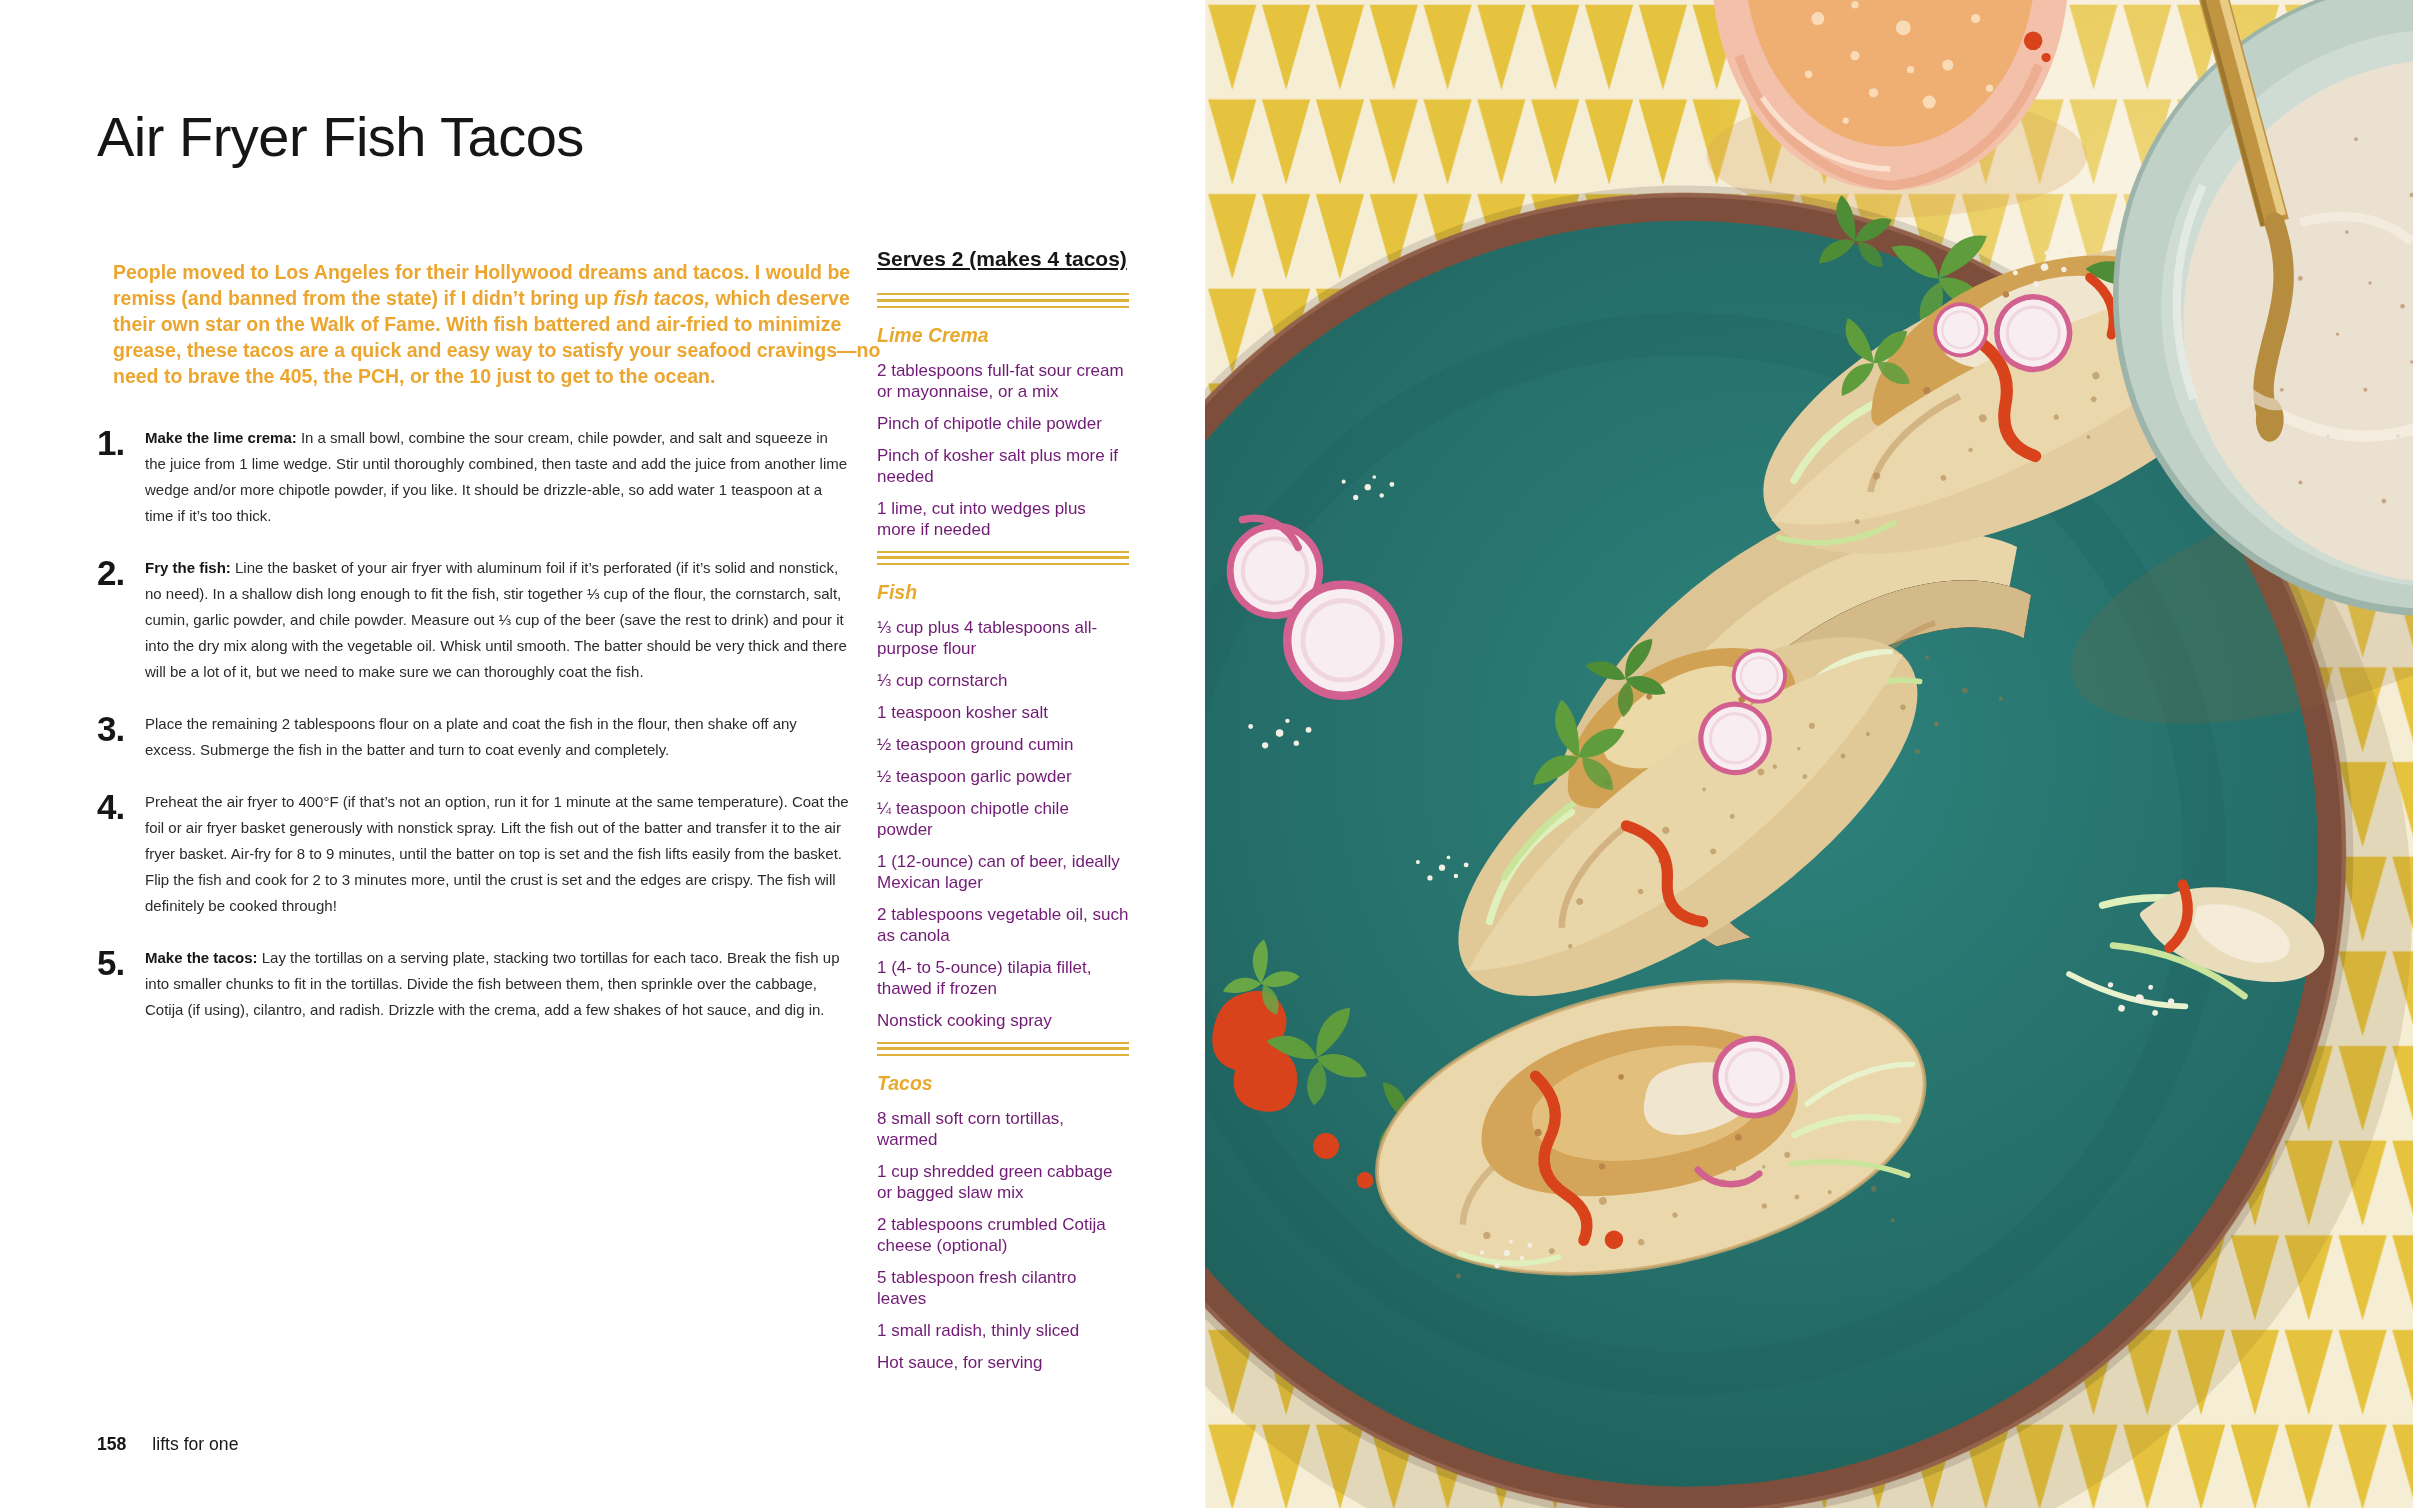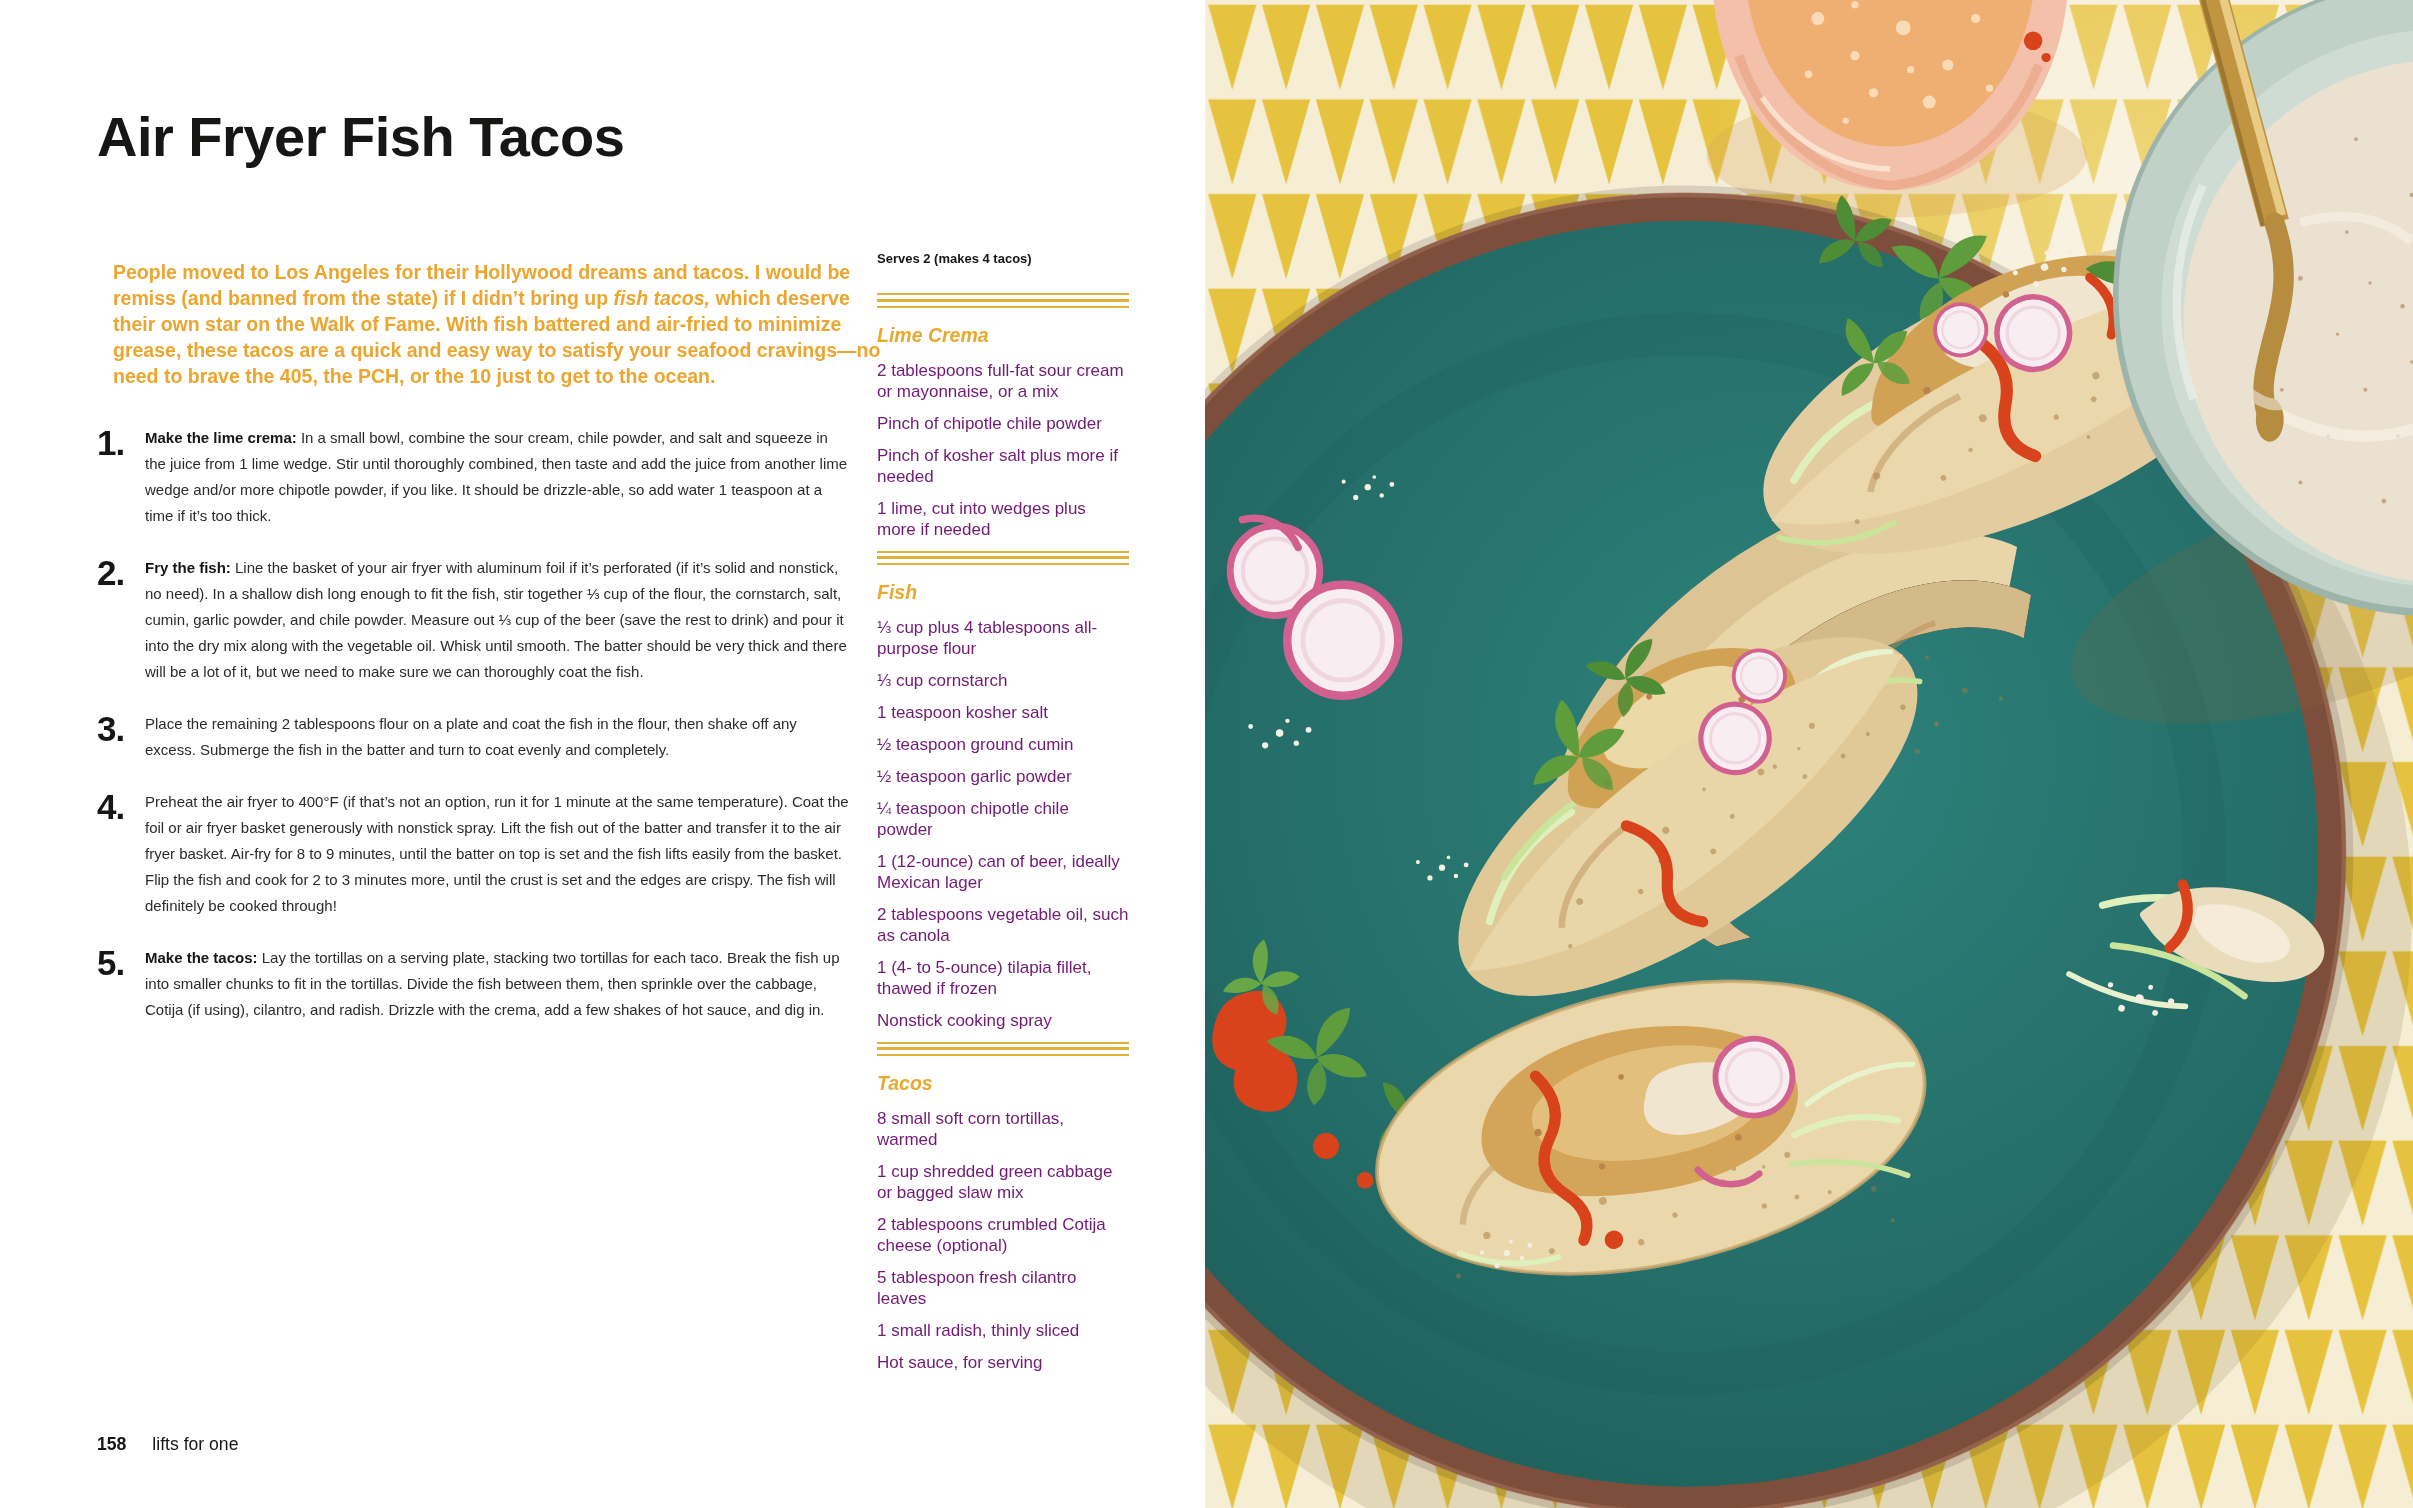--- a/index.html
+++ b/index.html
@@ -2,41 +2,41 @@
 <html style="font-size:15px"><head>
 <meta charset="utf-8">
 <style>
   html,body{margin:0;padding:0;}
   body{
     width:2413px;height:1508px;position:relative;background:#ffffff;
     font-family:"Liberation Sans", sans-serif;color:#1f1f1d;overflow:hidden;
   }
   
   .page-title{
-    position:absolute;left:97px;top:104px;font-size:56px;font-weight:700;
+    position:absolute;left:97px;top:104px;font-size:56px;font-weight:400;
     letter-spacing:-0.5px;color:#161614;margin:0;
   }
   .intro{
     position:absolute;left:97px;top:243px;width:772px;
     font-size:19.5px;line-height:26px;font-weight:700;color:#eca62f;margin:16px;
   }
   .intro .it{font-style:italic;}
   .steps{
     position:absolute;left:97px;top:425px;width:754px;margin:0;padding:0;list-style:none;
   }
   .step{display:flex;margin:0 0 26px 0;}
   .step-num{
     width:48px;flex:0 0 48px;font-size:35px;font-weight:800;line-height:1;
     color:#161614;letter-spacing:-0.9px;
   }
   .step-text{flex:1;font-size:15px;line-height:26px;color:#2b2b29;}
   .step-lead{font-weight:800;color:#161614;}
   
   .sidebar{position:absolute;left:877px;top:249px;width:252px;}
-  .serves{font-size:13px;font-weight:800;line-height:20.4px;white-space:nowrap;margin:0 0 24px 0;color:#161614;}
+  .serves{font-size:21px;font-weight:800;line-height:20.4px;white-space:nowrap;margin:0 0 24px 0;color:#161614;text-decoration:underline;}
   .rule{height:10.2px;border-top:2.8px solid #ddb13a;border-bottom:2.8px solid #ddb13a;position:relative;margin-top:3.7px;}
   .rule::after{content:"";position:absolute;left:0;right:0;top:50%;height:2.8px;margin-top:-1.4px;background:#ddb13a;}
   .sec-heading{font-size:19.5px;font-weight:800;color:#e8a930;margin:16px 0 13px 0;font-style:italic;}
   .ing{font-size:17px;line-height:21px;margin:0 0 11px 0;color:#701a75;}
   
   .footer{position:absolute;left:97px;top:1434px;font-size:17.6px;color:#161614;}
   .footer .pagenum{font-weight:800;margin-right:26px;}
   
   .photo{position:absolute;left:1205px;top:0;width:1209px;height:1508px;}
 </style>

